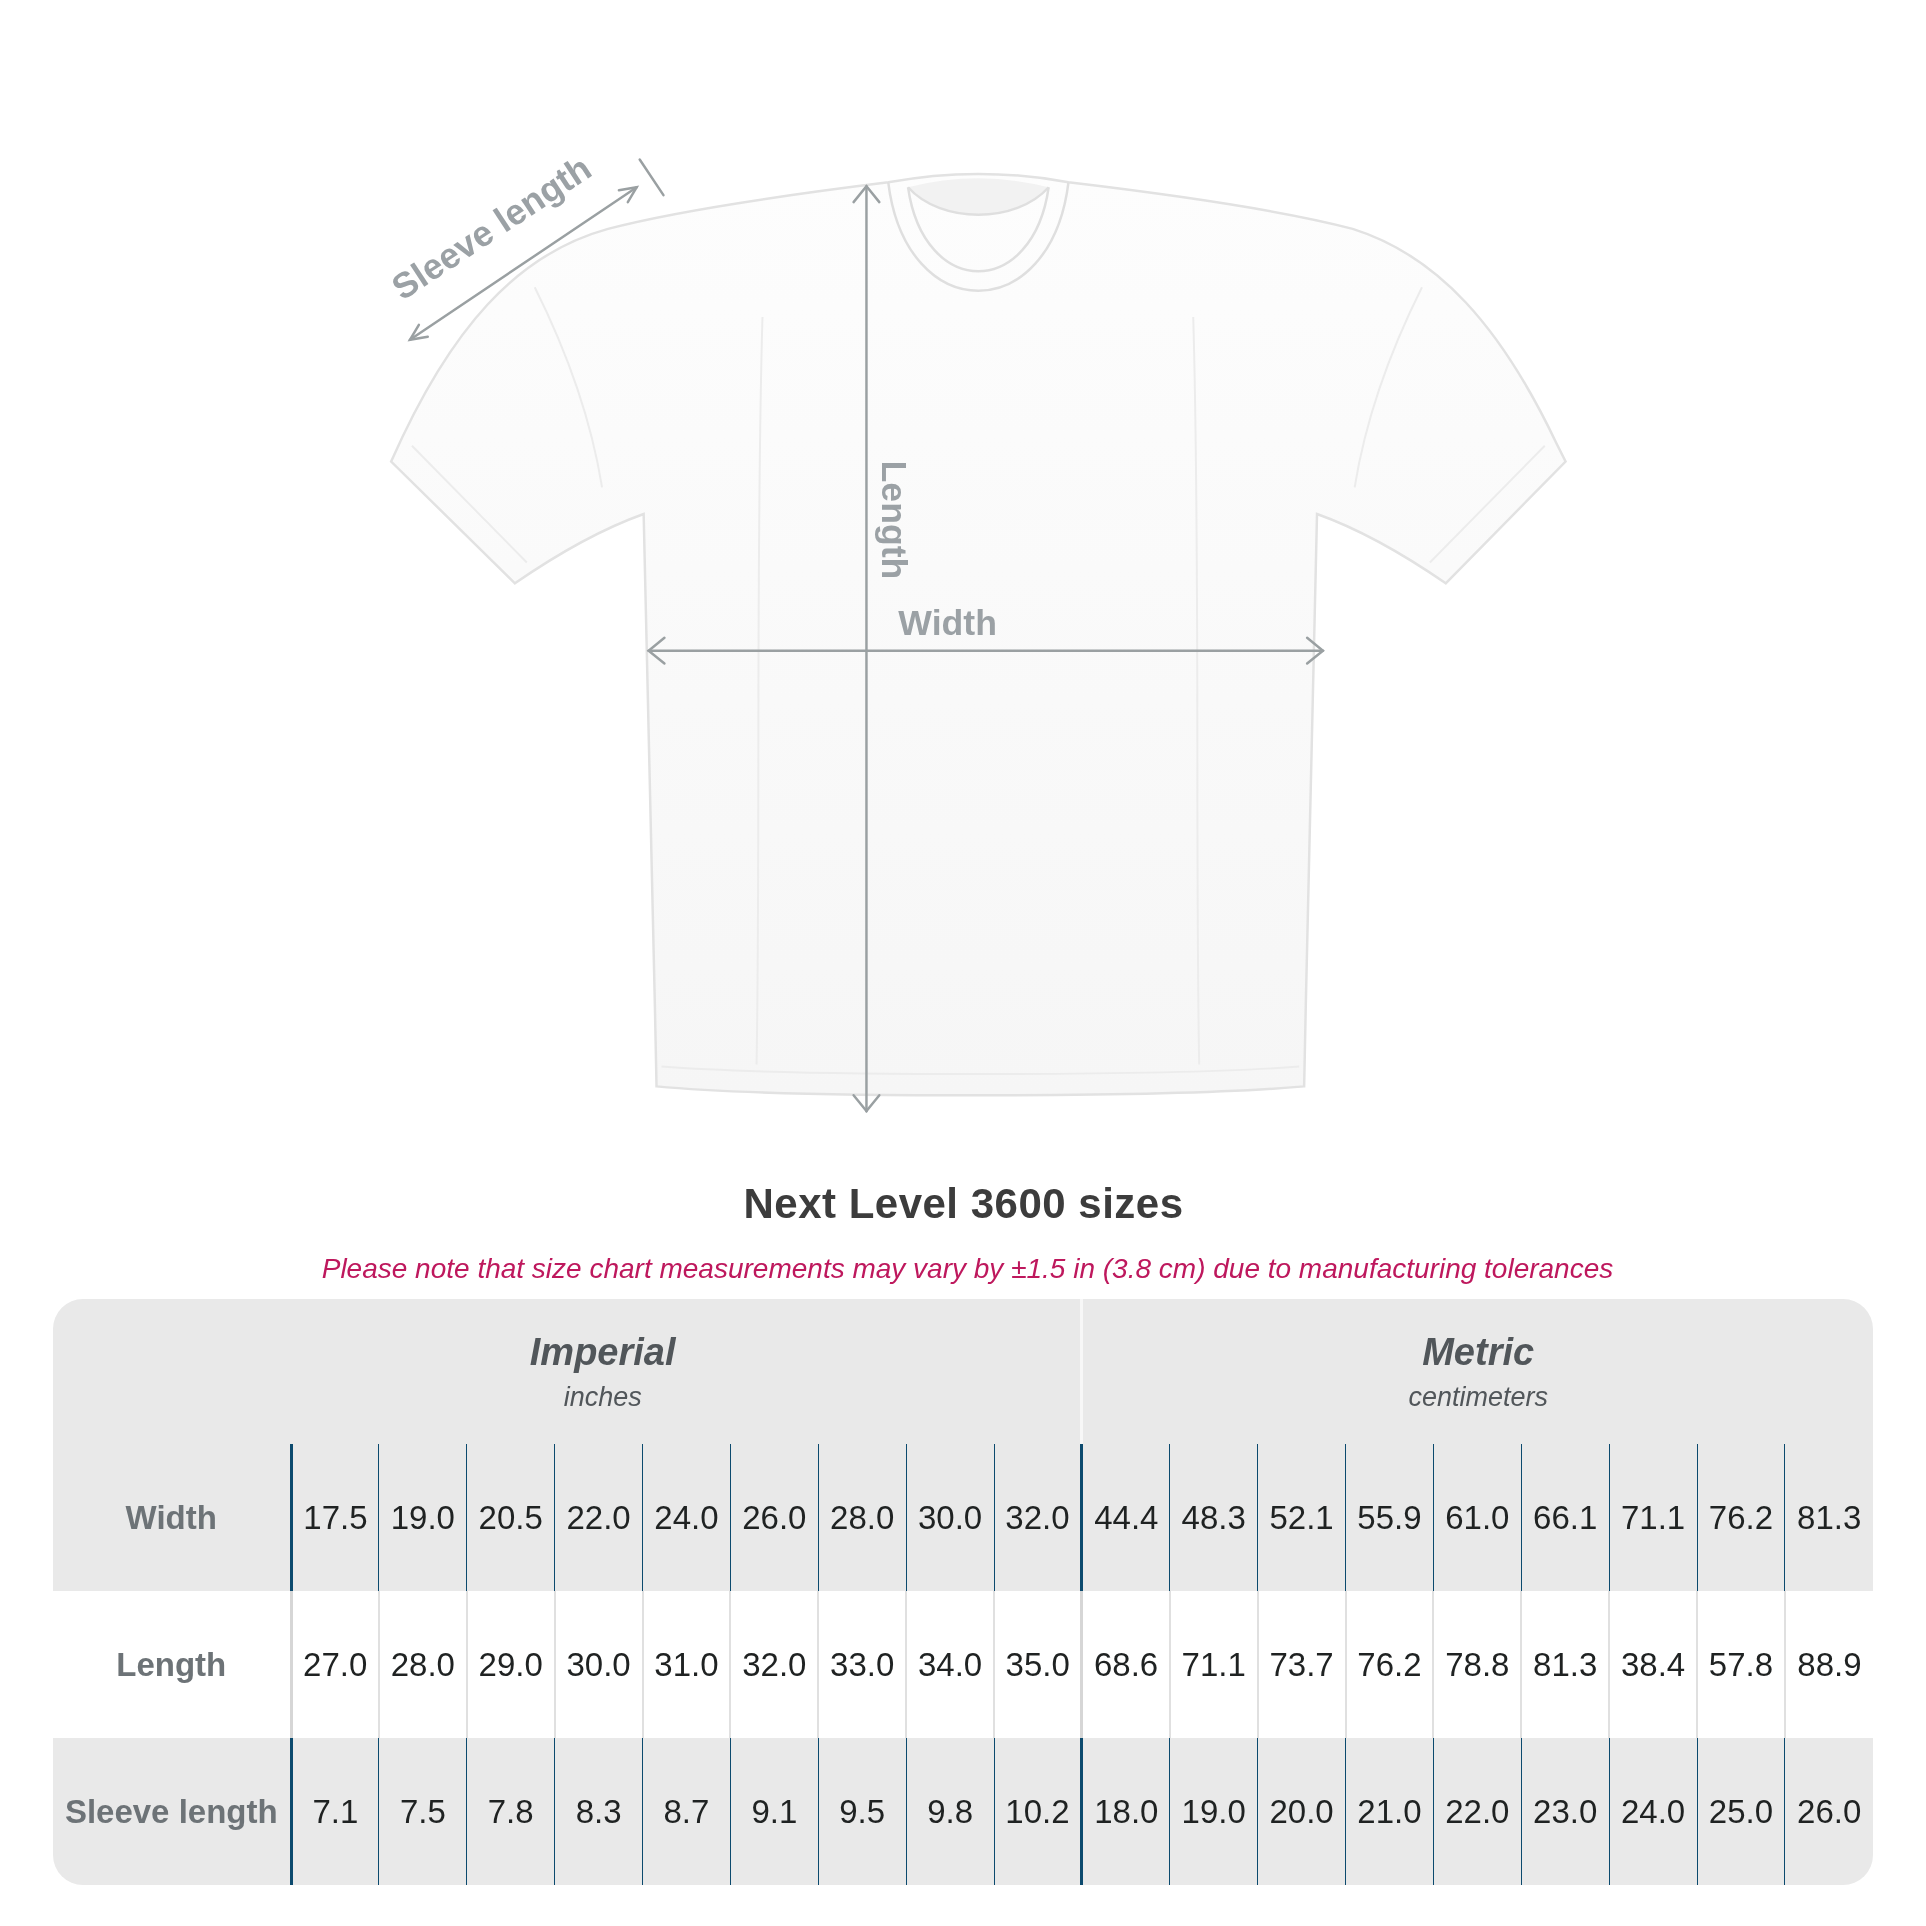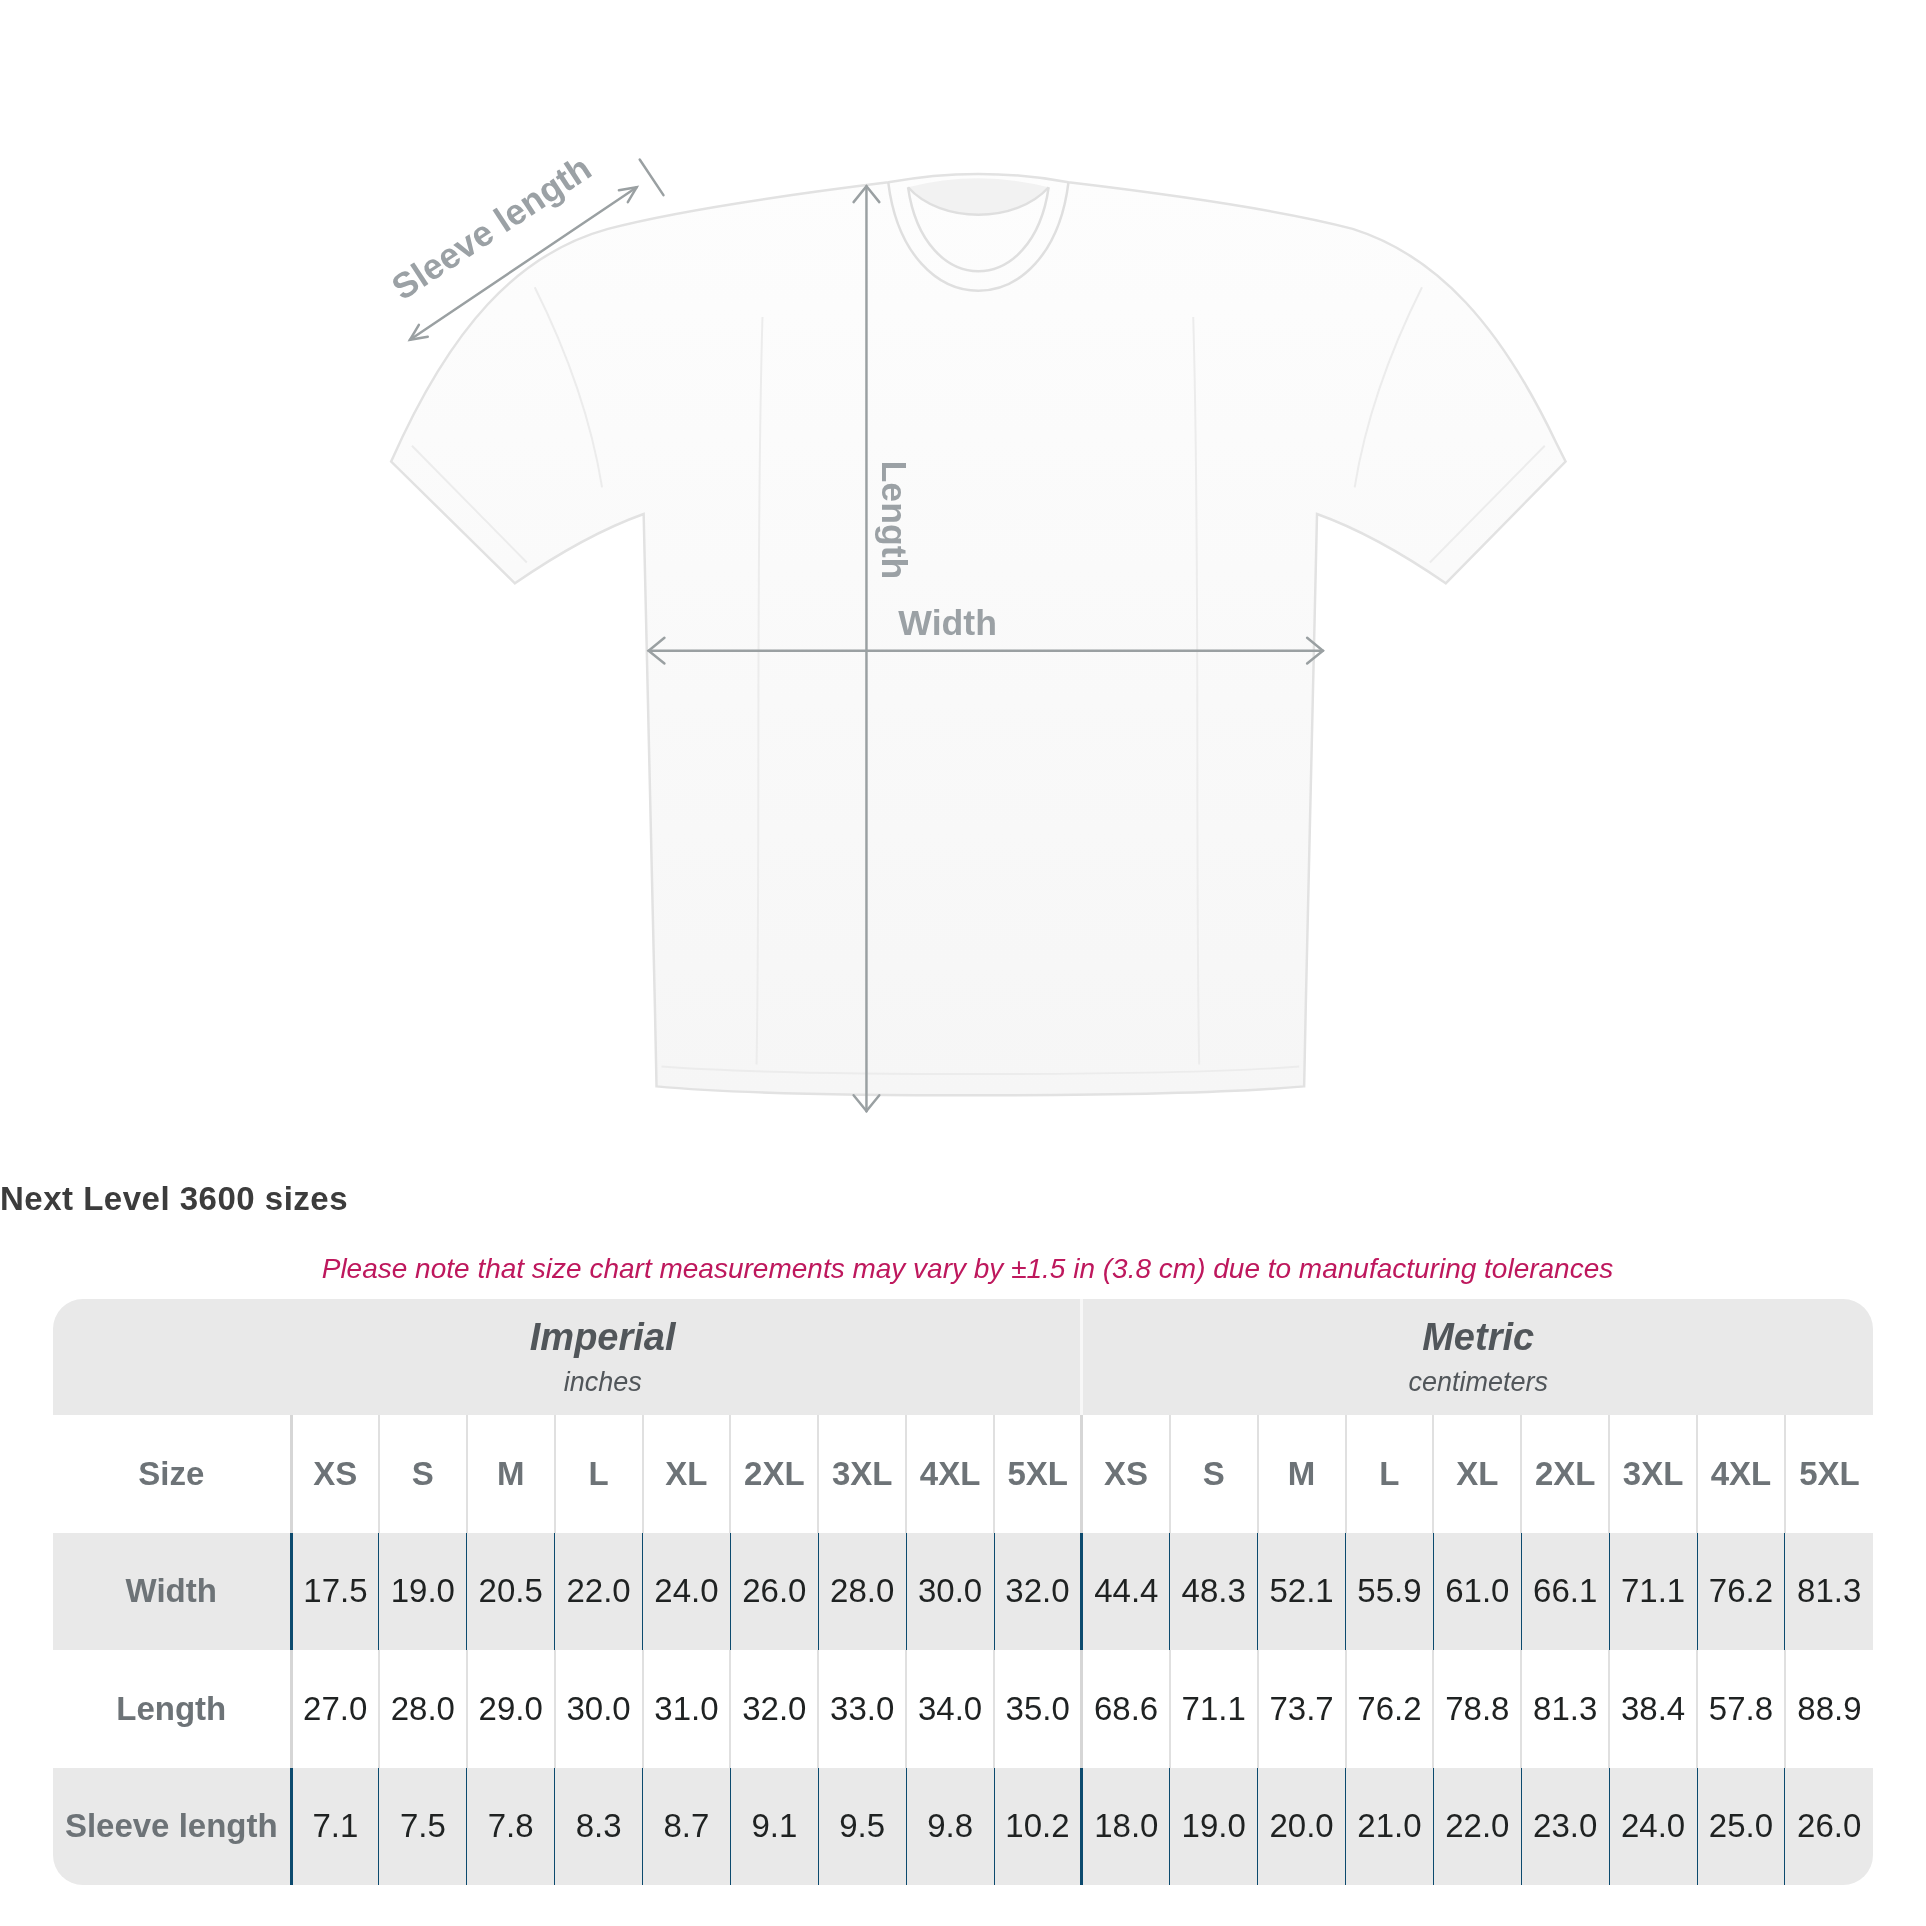--- a/index.html
+++ b/index.html
@@ -4,22 +4,22 @@
 <style>
   html,body{margin:0;padding:0;}
   body{
     width:1927px;height:1927px;background:#ffffff;position:relative;overflow:hidden;
     font-family:"Liberation Sans", sans-serif;
   }
   
   .diagram{position:absolute;left:0;top:0;}
   
   .chart-title{
-    position:absolute;left:0;top:1180px;width:100%;
-    font-size:33px;font-weight:bold;color:#3c3c3c;letter-spacing:0.5px;
+    position:absolute;left:0;top:1180px;width:100%;text-align:center;
+    font-size:42px;font-weight:bold;color:#3c3c3c;letter-spacing:0.5px;
   }
   .chart-subtitle{
     position:absolute;left:4px;top:1253px;width:100%;text-align:center;
     font-size:28px;font-style:italic;color:#be185d;
   }
   
   .table-wrap{
     position:absolute;left:53px;top:1299px;width:1820px;height:586px;
     border-radius:30px;overflow:hidden;background:#ffffff;
   }
@@ -147,41 +147,20 @@
       <td colspan="10" class="imperial-band">
         <div class="unit-name">Imperial</div>
         <div class="unit-sub">inches</div>
       </td>
       <td colspan="9" class="metric-band">
         <div class="unit-name">Metric</div>
         <div class="unit-sub">centimeters</div>
       </td>
     </tr>
 
-    <tr class="data-row row-white">
-      <td class="rlabel">Size</td>
-      <td class="shdr sep-strong">XS</td>
-      <td class="shdr">S</td>
-      <td class="shdr">M</td>
-      <td class="shdr">L</td>
-      <td class="shdr">XL</td>
-      <td class="shdr">2XL</td>
-      <td class="shdr">3XL</td>
-      <td class="shdr">4XL</td>
-      <td class="shdr">5XL</td>
-      <td class="shdr sep-strong">XS</td>
-      <td class="shdr">S</td>
-      <td class="shdr">M</td>
-      <td class="shdr">L</td>
-      <td class="shdr">XL</td>
-      <td class="shdr">2XL</td>
-      <td class="shdr">3XL</td>
-      <td class="shdr">4XL</td>
-      <td class="shdr">5XL</td>
-    </tr>
 
     <tr class="data-row row-gray">
       <td class="rlabel">Width</td>
       <td class="val sep-strong">17.5</td>
       <td class="val">19.0</td>
       <td class="val">20.5</td>
       <td class="val">22.0</td>
       <td class="val">24.0</td>
       <td class="val">26.0</td>
       <td class="val">28.0</td>

